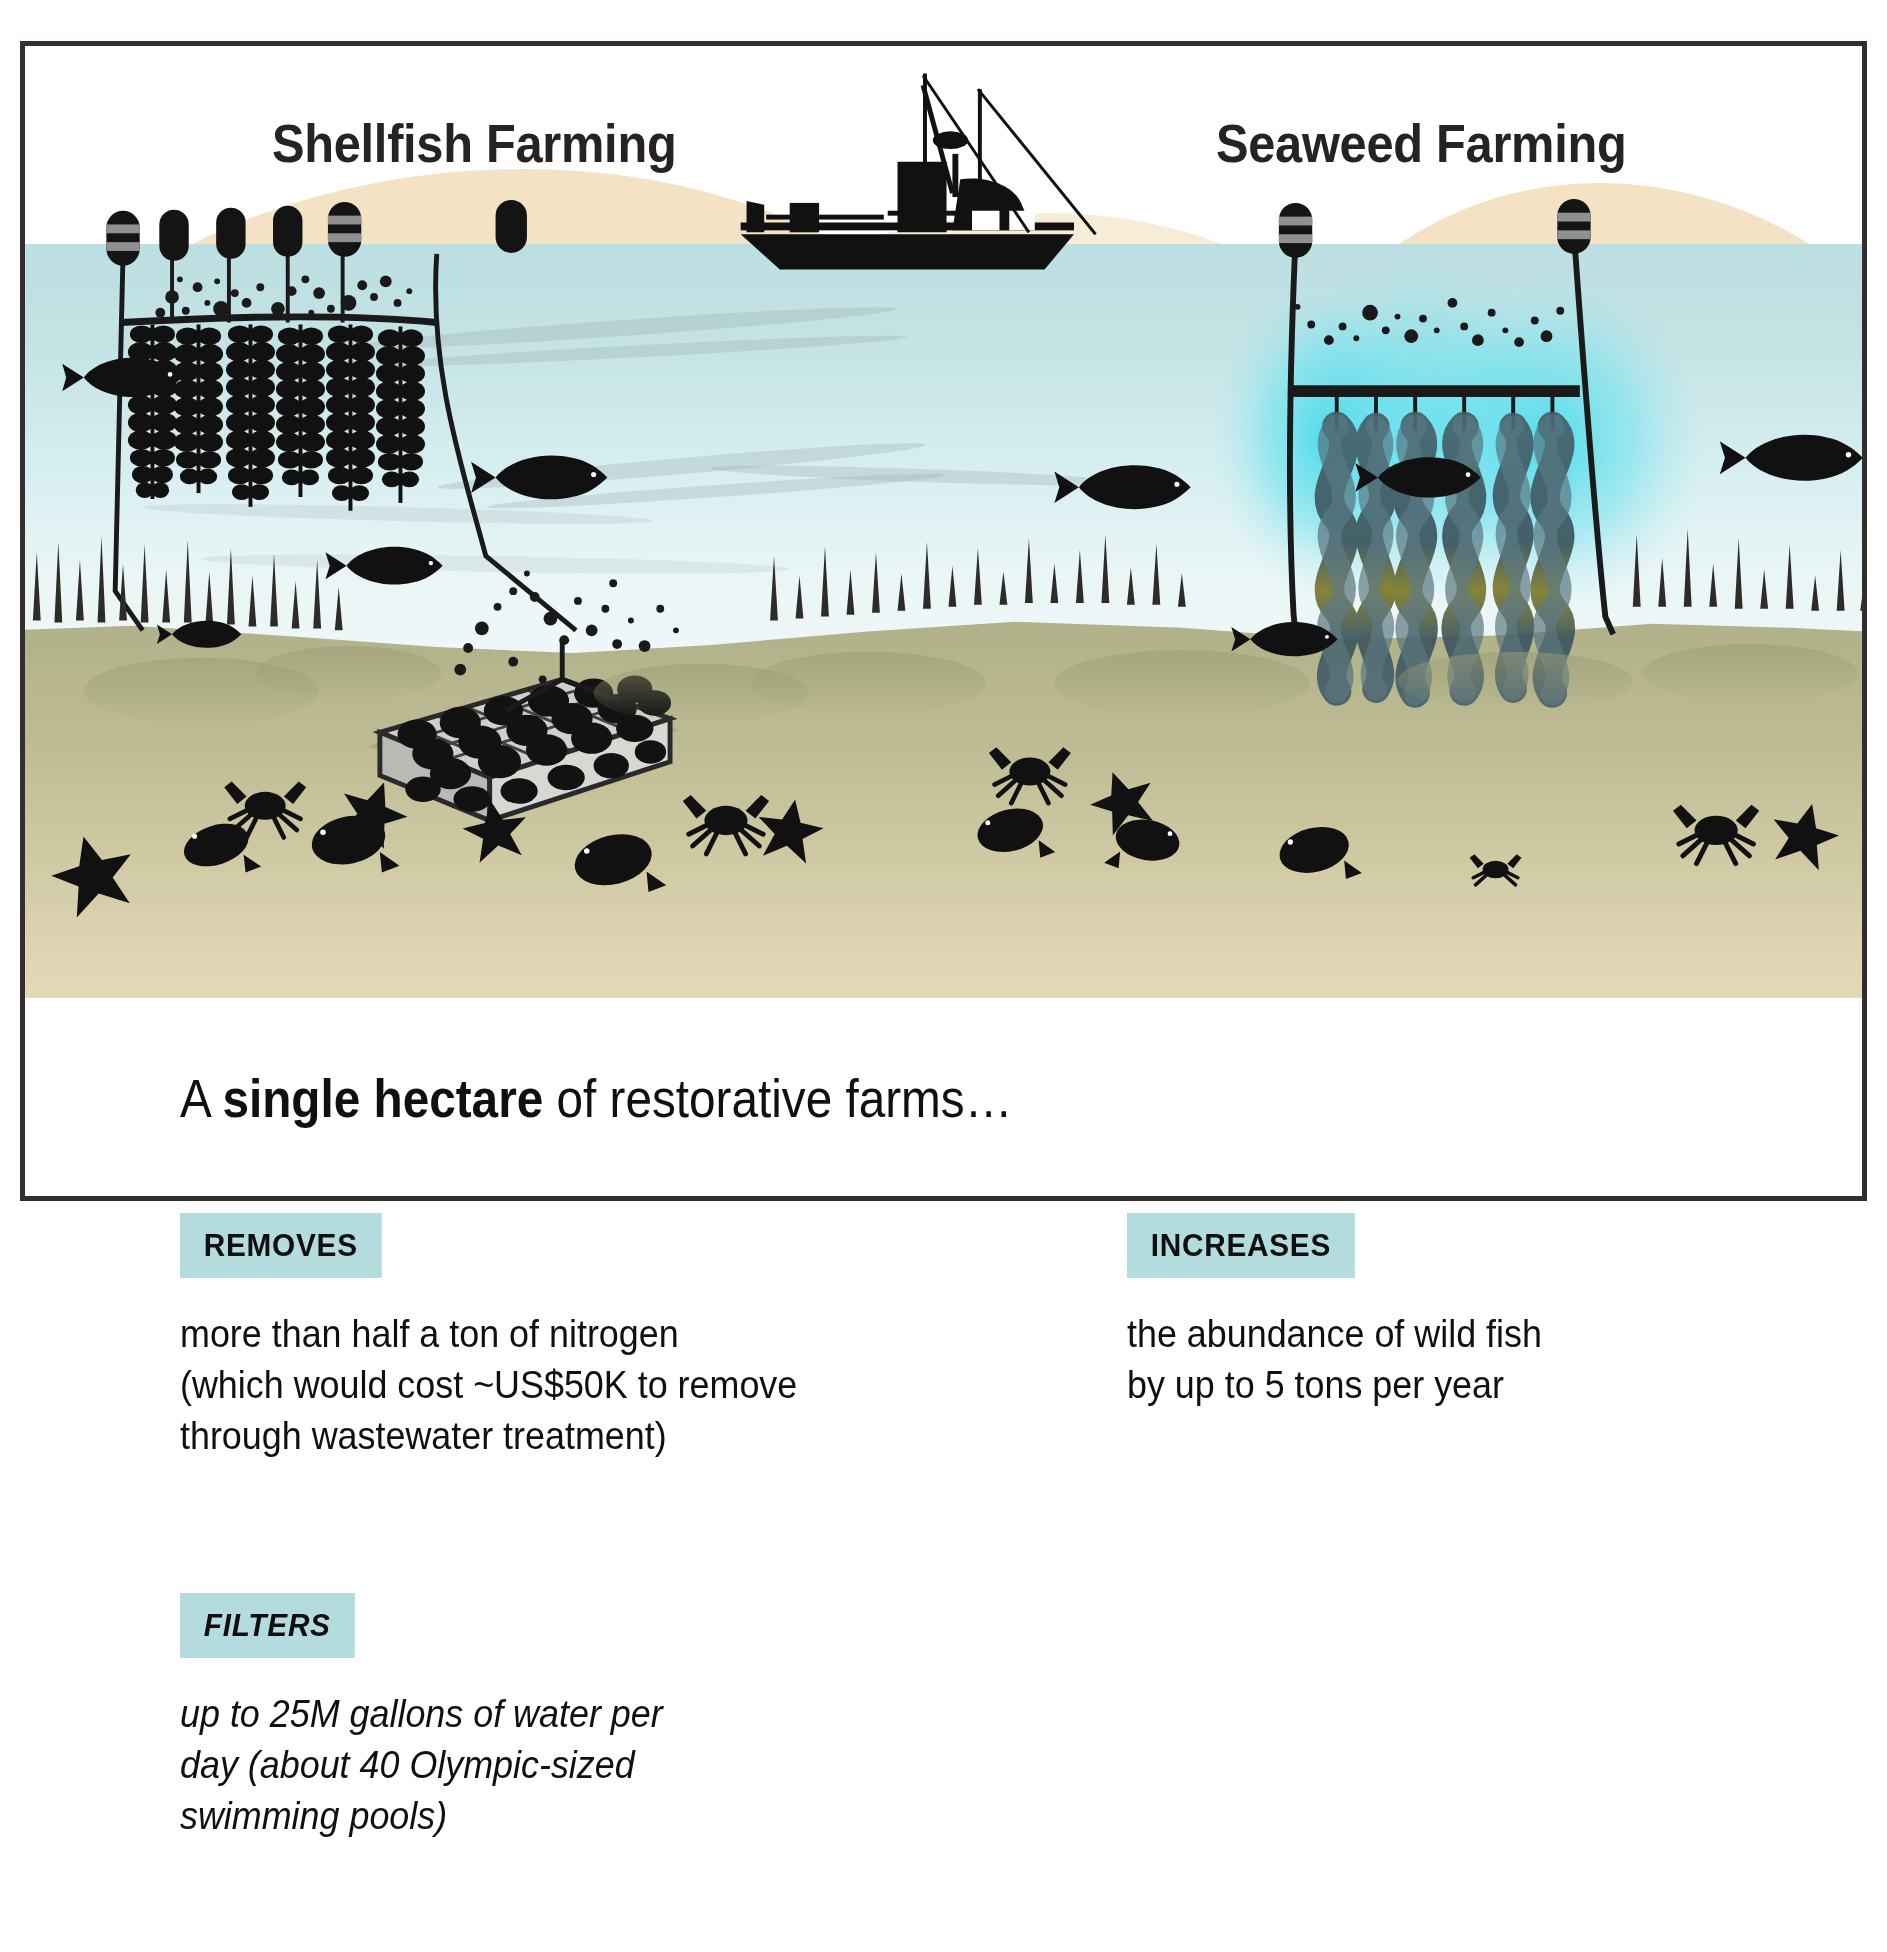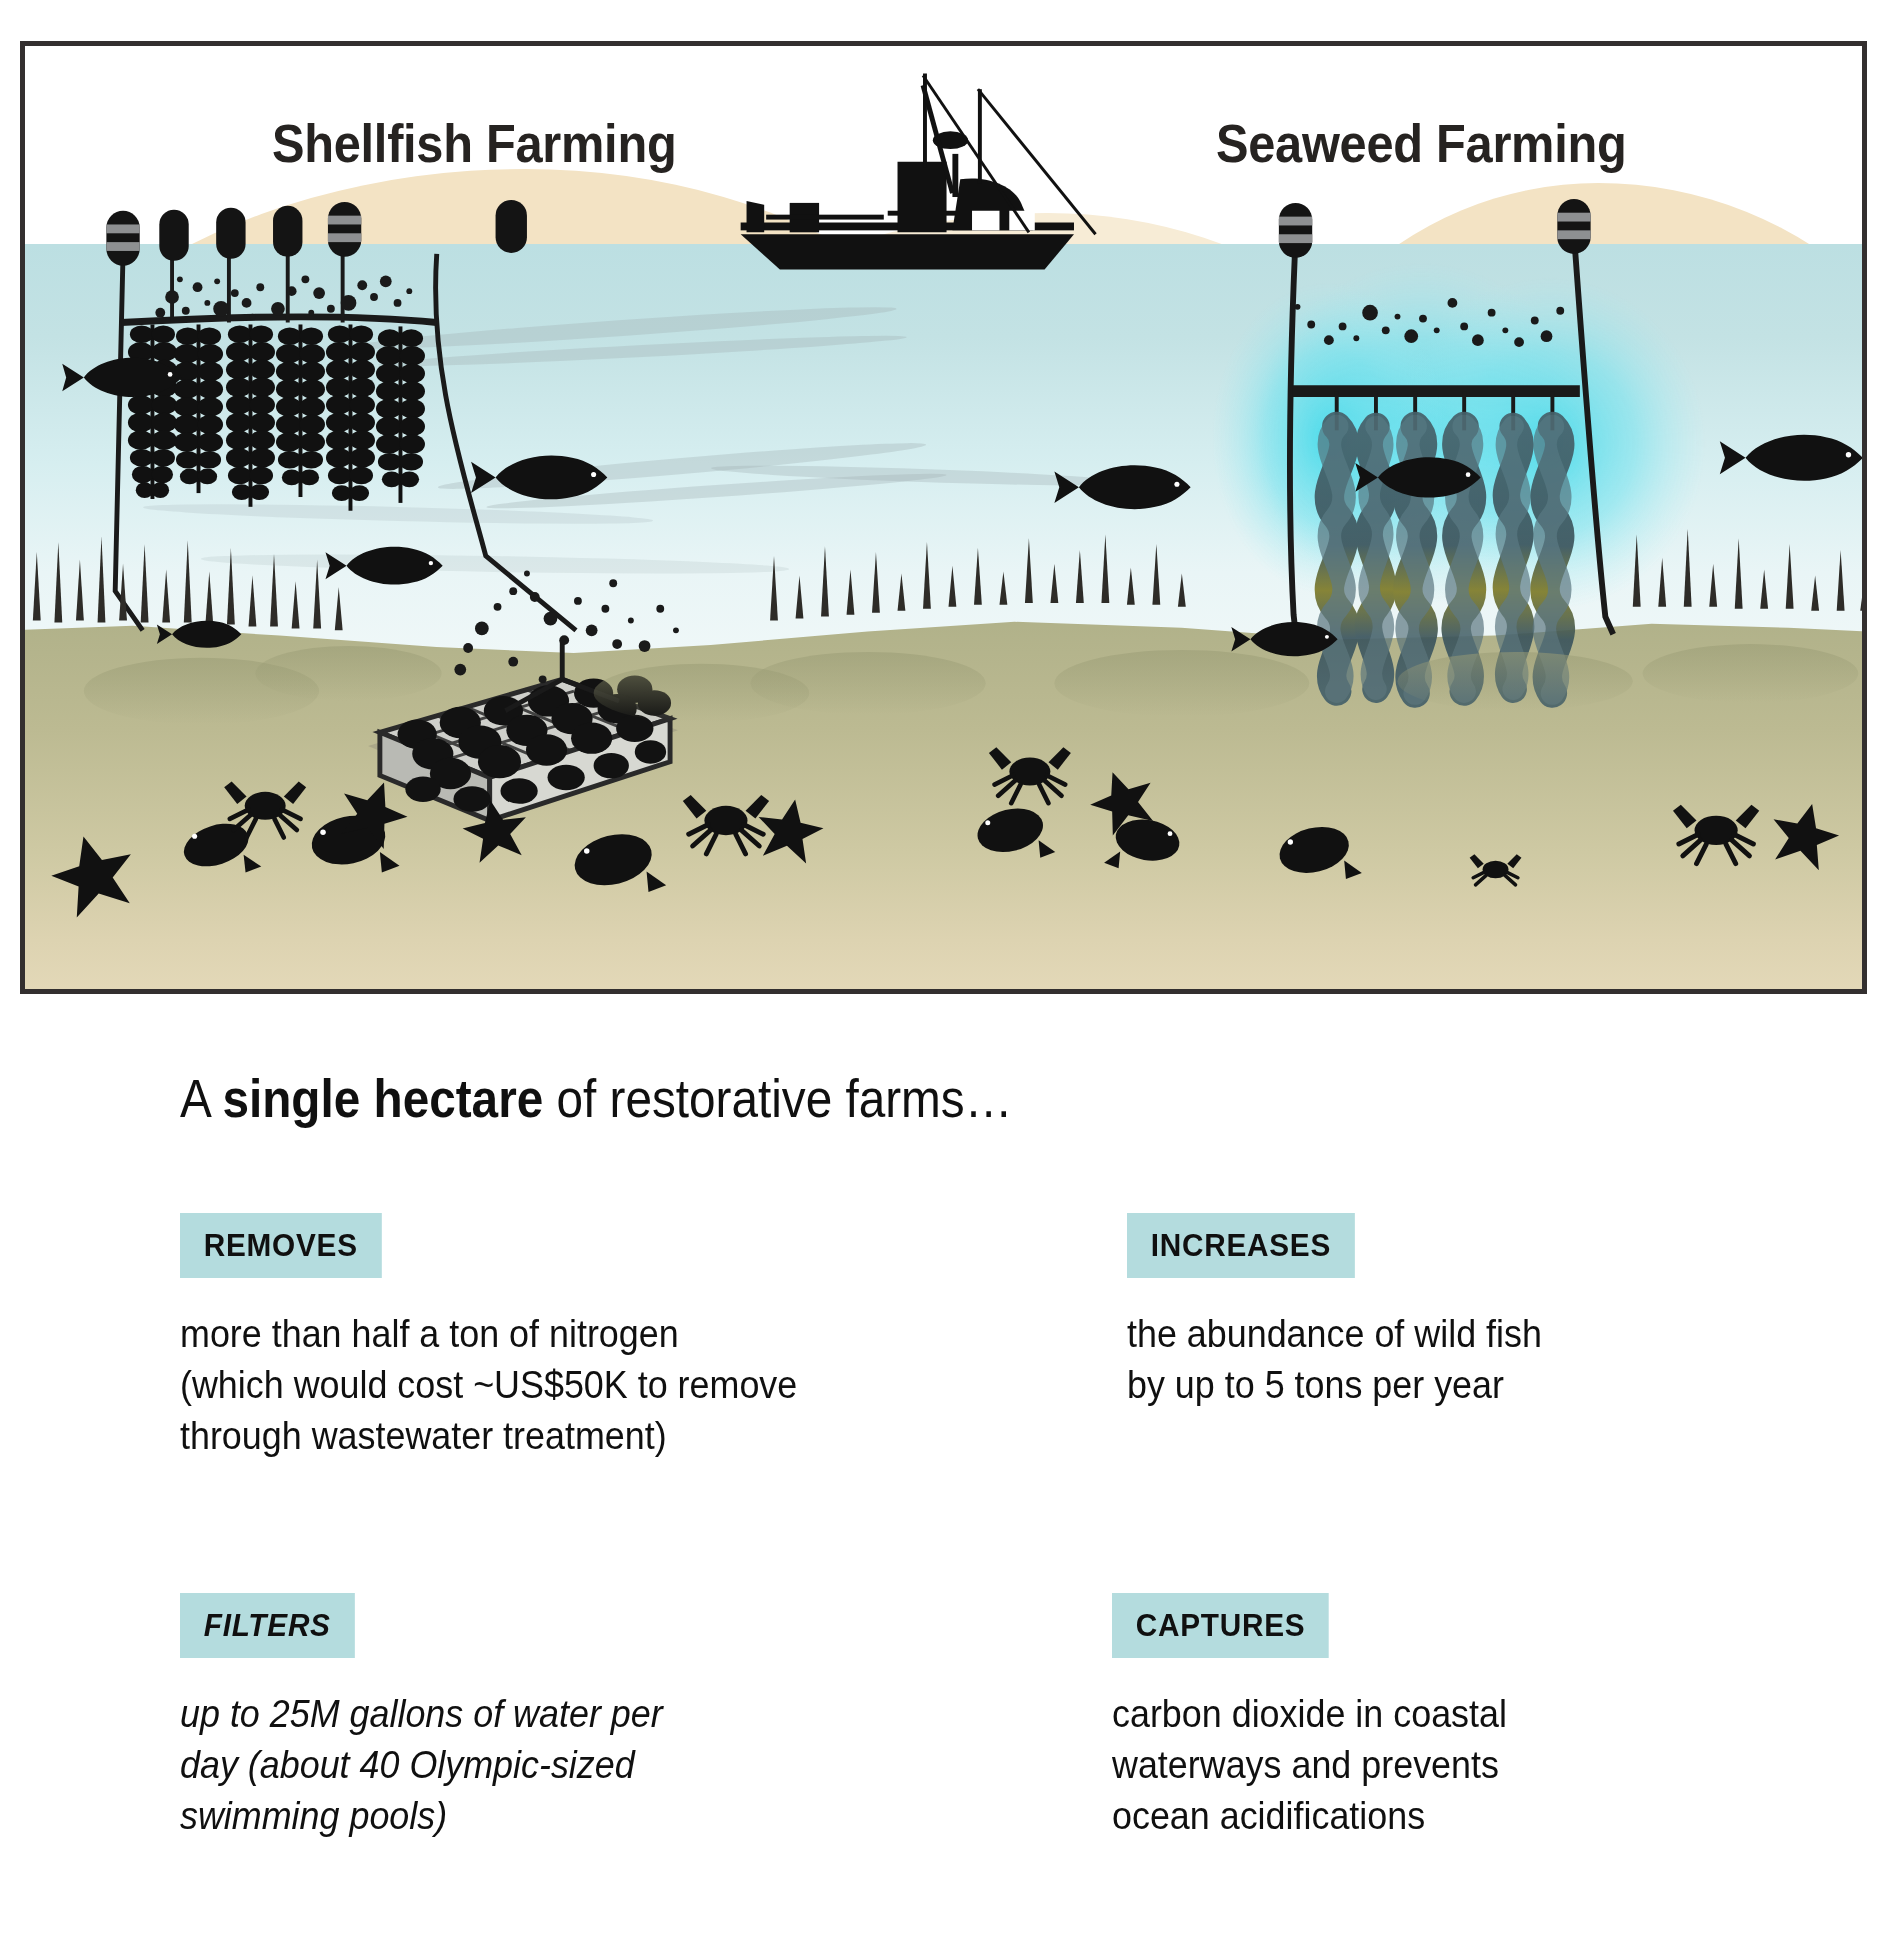--- a/index.html
+++ b/index.html
@@ -7,21 +7,21 @@
     width:1888px;height:1952px;
     font-family:"Liberation Sans","DejaVu Sans",sans-serif;
     color:#1c1c1c;
     -webkit-font-smoothing:antialiased;
     overflow:hidden;
   }
   .page{position:relative;width:1888px;height:1952px;background:#fff;}
 
   
   .illo-frame{
-    position:absolute;left:19.6px;top:41px;width:1847px;height:953px;
+    position:absolute;left:19.6px;top:41px;width:1847px;height:1160px;
     border:5.9px solid #332f2f;background:#ffffff;box-sizing:border-box;
     overflow:hidden;
   }
   .illo-inner{position:absolute;inset:0;overflow:hidden;}
 
   
   .dune{position:absolute;background:#f3e3c4;}
   .dune1{left:-59px;top:123px;width:1078px;height:412px;border-radius:56% 52% 0 0/100% 96% 0 0;}
   .dune2{left:549px;top:167px;width:882px;height:372px;border-radius:58% 50% 0 0/100% 94% 0 0;background:#f7ecd6;}
   .dune3{left:1215px;top:137px;width:745px;height:392px;border-radius:50% 54% 0 0/96% 100% 0 0;background:#f3e3c4;}
@@ -753,21 +753,15 @@
 by up to 5 tons per year</div>
   </div>
 
   <div class="fact" id="fact-filters">
     <div class="badge">FILTERS</div>
     <div class="fact-body">up to 25M gallons of water per
 day (about 40 Olympic-sized
 swimming pools)</div>
   </div>
 
-  <div class="fact" id="fact-captures">
-    <div class="badge">CAPTURES</div>
-    <div class="fact-body">carbon dioxide in coastal
-waterways and prevents
-ocean acidifications</div>
-  </div>
 
 </div>
 
 
 </body></html>

